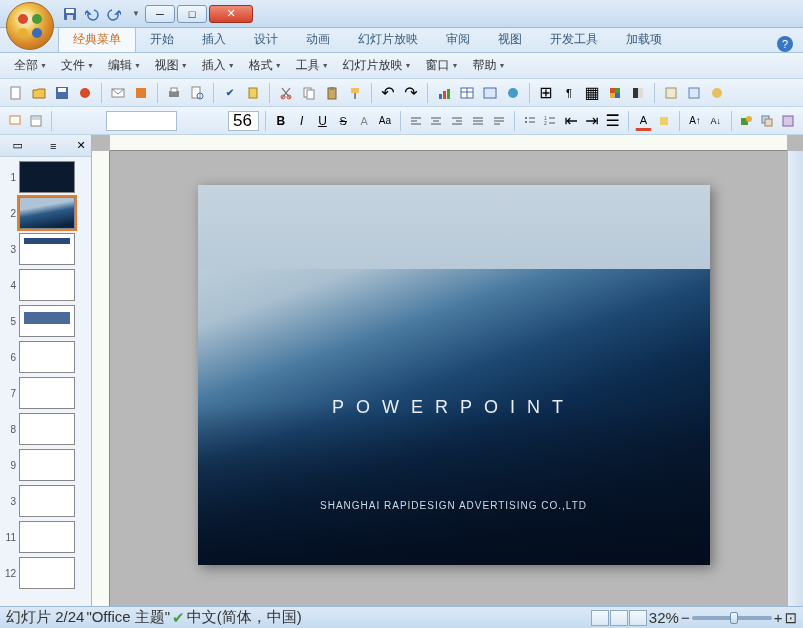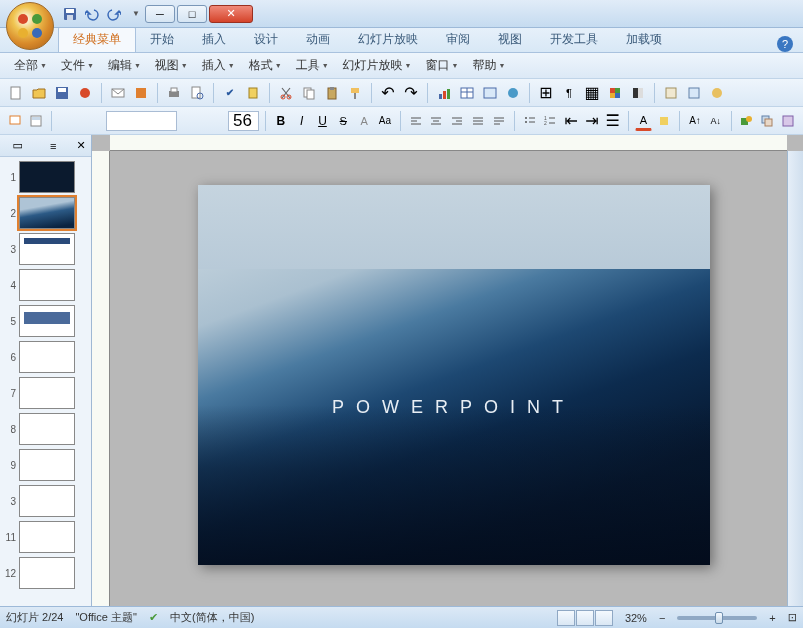--- a/index.html
+++ b/index.html
@@ -57,21 +57,21 @@
 .slide { width: 512px; height: 380px; background: #fff; box-shadow: 3px 3px 12px rgba(0,0,0,0.4); position: relative; overflow: hidden; margin-left: 12px; margin-top: 8px; }
 .wave-bg { position: absolute; inset: 0; background:
   linear-gradient(180deg, #c5d4df 0%, #b8cad8 22%, transparent 22%),
   linear-gradient(160deg, #d4dfe6 0%, #aac0d0 25%, #4a7aa0 38%, #1d4872 50%, #0c2b4e 62%, #06172e 80%, #030e1e 100%);
 }
 .wave-surf { position: absolute; left: 0; right: 0; bottom: 0; height: 42%; background: linear-gradient(180deg, rgba(10,30,55,0) 0%, rgba(6,20,40,0.5) 40%, rgba(3,12,28,0.85) 100%); }
 .slide-title { position: absolute; left: 0; right: 0; top: 56%; text-align: center; color: #e8eef4; font-size: 18px; letter-spacing: 12px; font-weight: 300; }
 .slide-sub { position: absolute; left: 0; right: 0; top: 83%; text-align: center; color: #d0dae4; font-size: 10px; letter-spacing: 1px; }
 
 
-.status { height: 22px; background: linear-gradient(#dce9f6,#c5dbf0); display: flex; align-items: center; font-size: 11px; color: #333; padding: 0 6px; gap: 12px; border-top: 1px solid #9db9d8; }
+.status { height: 22px; background: linear-gradient(#dce9f6,#c5dbf0); display: flex; align-items: center; font-size: 15px; color: #333; padding: 0 6px; gap: 2px; border-top: 1px solid #9db9d8; }
 .status .spacer { flex: 1; }
 .view-btns { display: flex; gap: 1px; }
 .view-btns div { width: 18px; height: 16px; border: 1px solid #8fa8c4; background: linear-gradient(#f4f9fe,#dae7f4); }
 .zoom-slider { width: 80px; height: 4px; background: #8fa8c4; position: relative; border-radius: 2px; }
 .zoom-slider .handle { position: absolute; left: 38px; top: -4px; width: 8px; height: 12px; background: linear-gradient(#f4f9fe,#c8daea); border: 1px solid #7090b0; border-radius: 2px; }
 
 svg { display: block; }
 </style>
 </head>
 <body>
@@ -487,20 +487,21 @@
   </div>
 
   <div class="canvas-wrap">
     <div class="ruler-h"></div>
     <div class="ruler-v"></div>
     <div class="scrollbar-v"></div>
     <div class="slide">
       <div class="wave-bg"></div>
       <div class="wave-surf"></div>
       <div class="slide-title">POWERPOINT</div>
+      <div class="slide-sub">SHANGHAI RAPIDESIGN ADVERTISING CO.,LTD</div>
     </div>
   </div>
 </div>
 
 <div class="status">
   <span>幻灯片 2/24</span>
   <span>"Office 主题"</span>
   <span style="color:#4a9a3a">✔</span>
   <span>中文(简体，中国)</span>
   <div class="spacer"></div>

